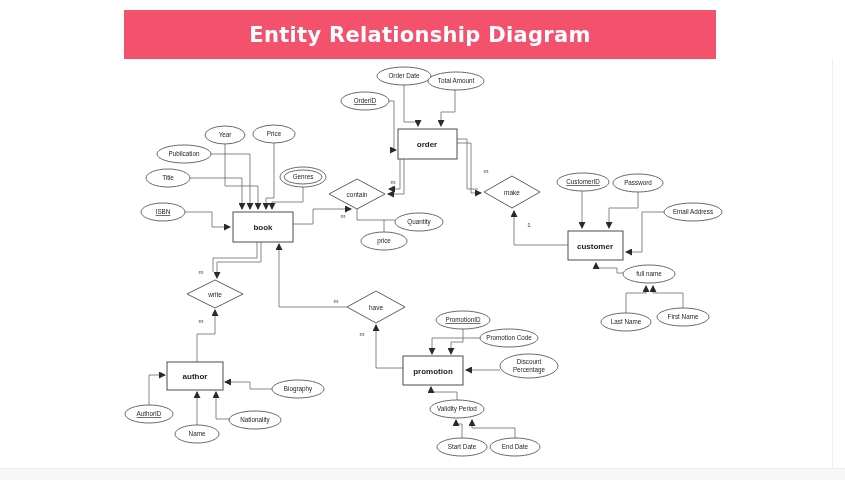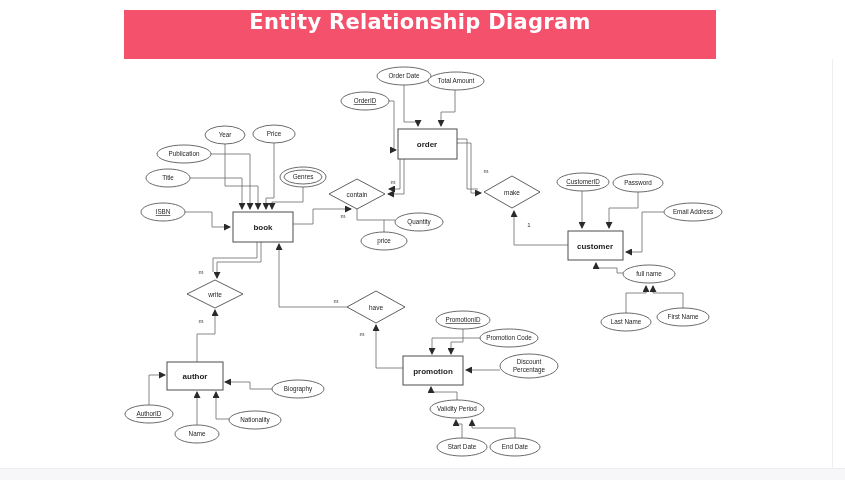--- a/index.html
+++ b/index.html
@@ -1,19 +1,19 @@
 <!DOCTYPE html>
 <html><head>
 <meta charset="utf-8">
 <style>
   html,body{margin:0;padding:0;background:#ffffff;}
   body{width:845px;height:480px;overflow:hidden;font-family:"Liberation Sans",sans-serif;}
   .stage{position:relative;width:845px;height:480px;background:#ffffff;}
   .banner{position:absolute;left:124px;top:10px;width:592px;height:49px;background:#f4516c;
-          display:flex;justify-content:center;}
+          display:flex;align-items:center;justify-content:center;}
   .banner-title{margin:0;color:#ffffff;font-size:21px;font-weight:bold;letter-spacing:.3px;
           font-family:"DejaVu Sans","Liberation Sans",sans-serif;}
   .right-edge{position:absolute;left:832px;top:59px;width:1px;height:409px;background:#eeeef2;}
   .footer-strip{position:absolute;left:0;top:468px;width:845px;height:12px;background:#f7f7f9;border-top:1px solid #ededef;}
   svg.erd{position:absolute;left:0;top:0;}
   .ent{fill:#ffffff;stroke:#4d4d4d;stroke-width:1;}
   .att{fill:#ffffff;stroke:#5a5a5a;stroke-width:.9;}
   .rel{fill:#ffffff;stroke:#4d4d4d;stroke-width:.9;}
   .wire{fill:none;stroke:#6b6b6b;stroke-width:.8;}
   svg text{fill:#1d1d1d;}

